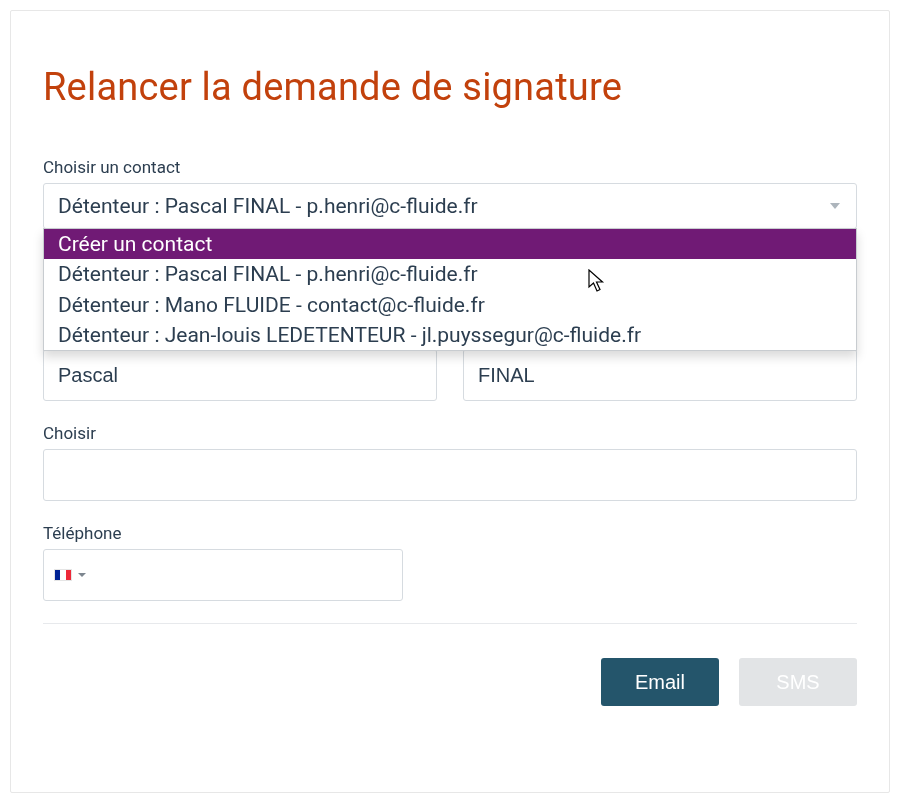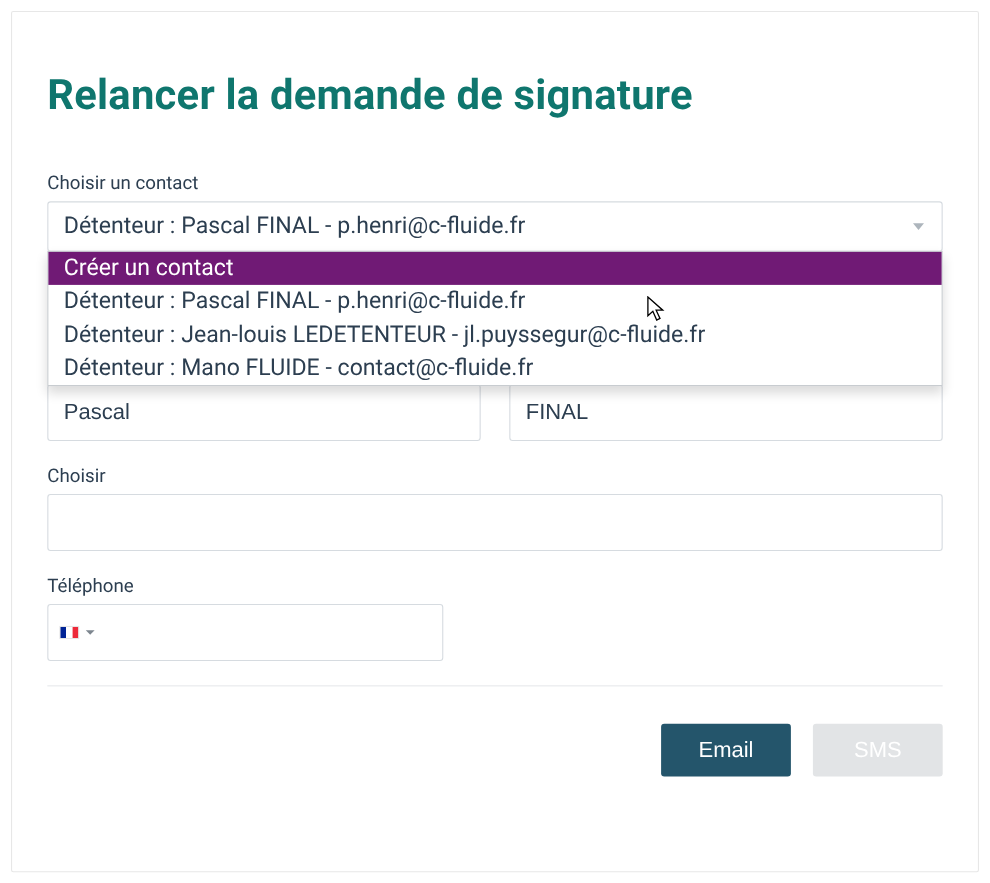--- a/index.html
+++ b/index.html
@@ -15,22 +15,22 @@
       min-height: 783px;
       margin: 0 auto;
       background: #fff;
       border: 1px solid #e7e7e7;
       border-radius: 2px;
       position: relative;
       padding: 26px 32px 30px 32px;
     }
     h1.title {
       font-size: 38px;
-      font-weight: 700;
-      color: #0f766e;
+      font-weight: 400;
+      color: #c2410c;
       margin: 28px 0 48px 0;
       letter-spacing: 0.2px;
     }
     .label {
       font-size: 17px;
       color: #2c3e50;
       margin-bottom: 6px;
     }
     .select-box {
       position: relative;
@@ -173,22 +173,22 @@
 
     <div class="select-box">
       <div class="select-current">
         <span>Détenteur : Pascal FINAL - p.henri@c-fluide.fr</span>
         <span class="caret"></span>
       </div>
 
       <div class="dropdown">
         <div class="dropdown-item highlight">Créer un contact</div>
         <div class="dropdown-item">Détenteur : Pascal FINAL - p.henri@c-fluide.fr</div>
+        <div class="dropdown-item">Détenteur : Mano FLUIDE - contact@c-fluide.fr</div>
         <div class="dropdown-item">Détenteur : Jean-louis LEDETENTEUR - jl.puyssegur@c-fluide.fr</div>
-        <div class="dropdown-item">Détenteur : Mano FLUIDE - contact@c-fluide.fr</div>
       </div>
     </div>
   </div>
 
   <svg class="cursor-icon" width="18" height="24" viewBox="0 0 18 24">
     <path d="M1 1 L1 18 L5.5 14 L9 22 L12 20.5 L8.5 13 L14.5 13 Z" fill="#fff" stroke="#000" stroke-width="1.2"></path>
   </svg>
 
   <div class="under-layer">
 

